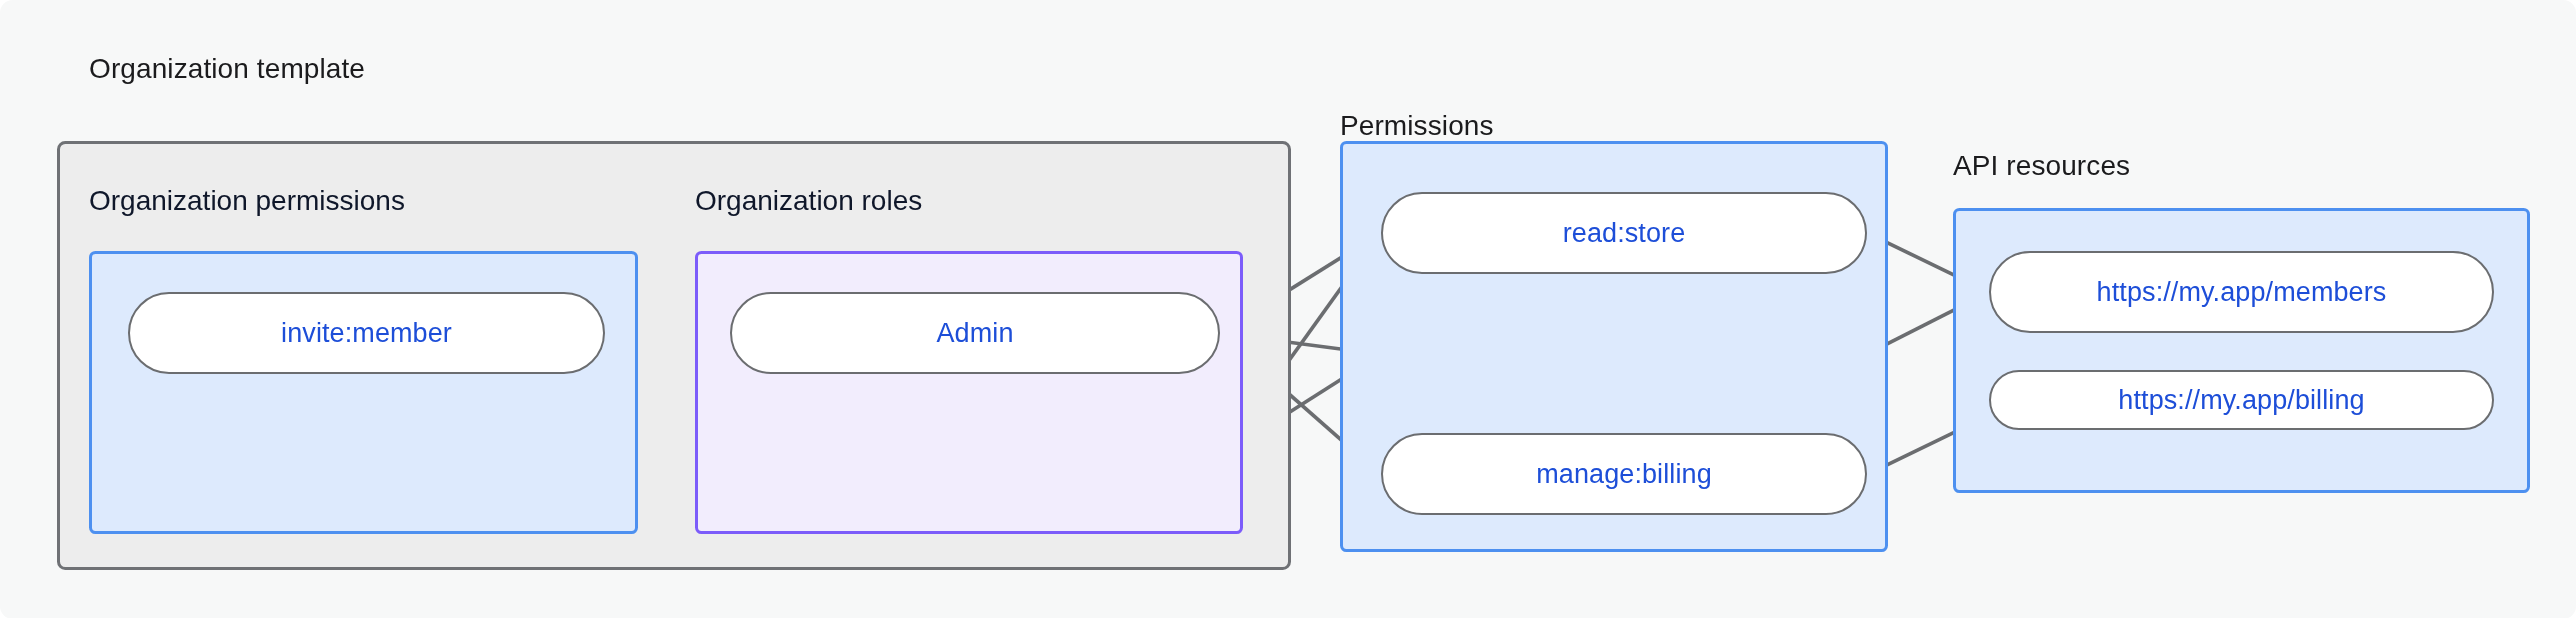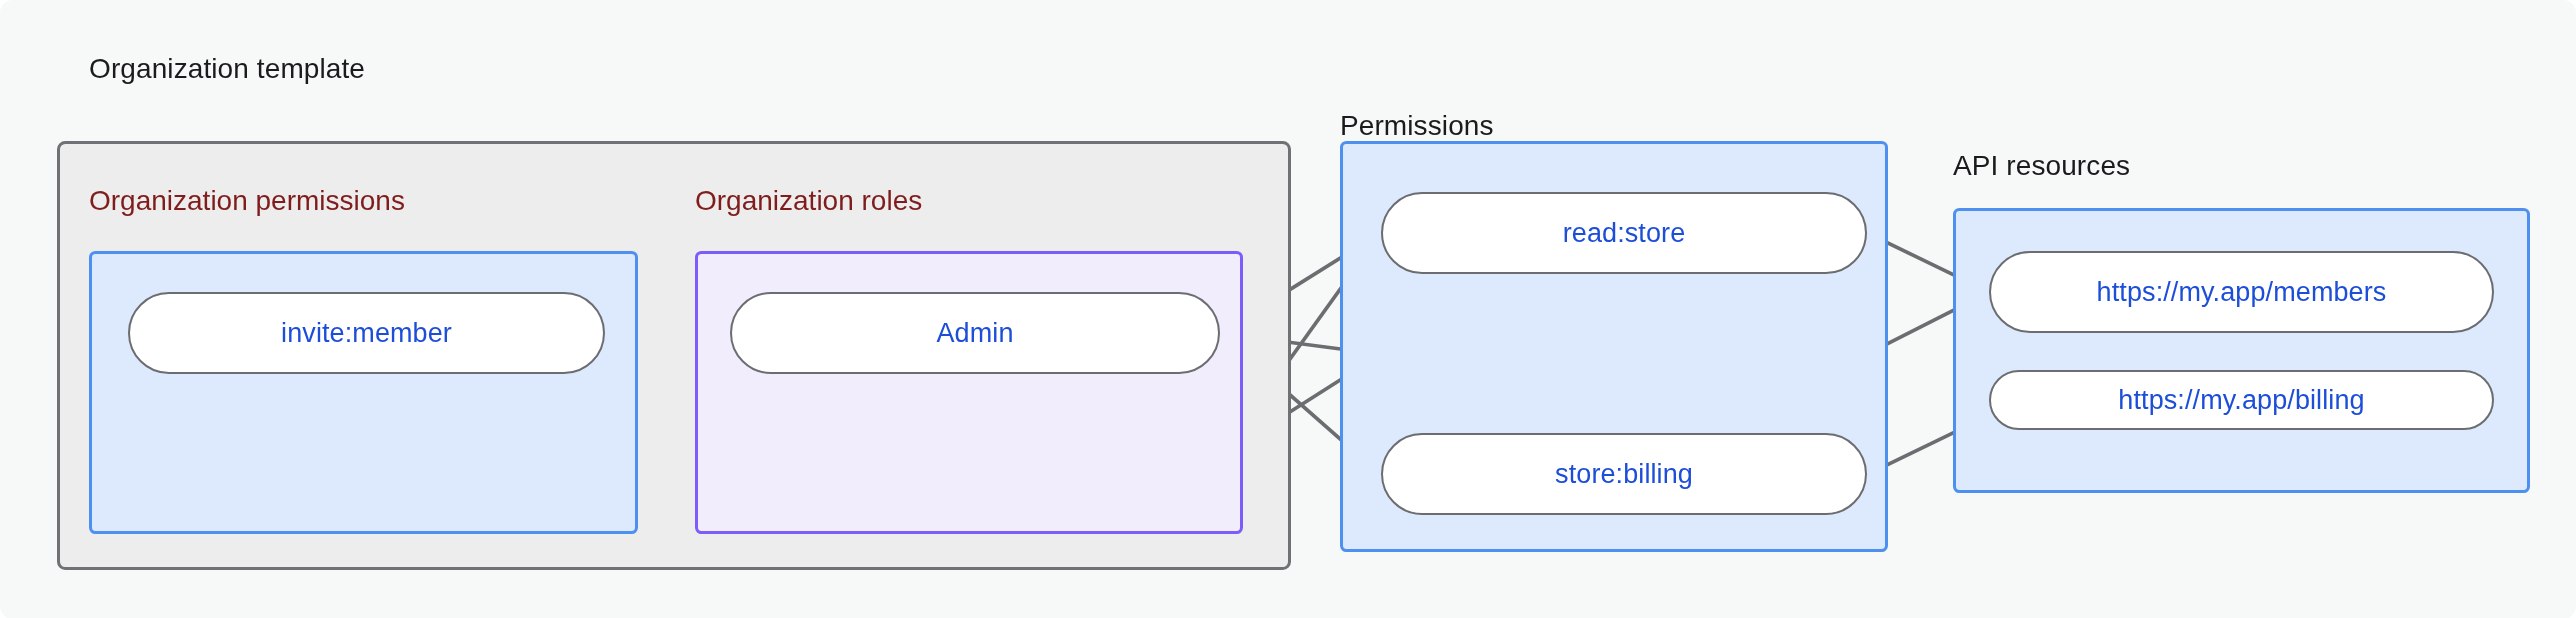--- a/index.html
+++ b/index.html
@@ -22,21 +22,21 @@
   .grp-title{
     position:absolute;
     font-size:28px;
     color:#1b1b1d;
     letter-spacing:0.1px;
     white-space:nowrap;
   }
   .sub-title{
     position:absolute;
     font-size:28px;
-    color:#7f1d1d;
+    color:#0f172a;
     white-space:nowrap;
   }
 
   
   .box{position:absolute;box-sizing:border-box;}
   .box-gray{
     background:#ededed;
     border:3.7px solid #6f7175;
     border-radius:8.2px;
   }
@@ -121,21 +121,21 @@
   <div class="pill" style="left:730px;top:292px;width:490px;height:82px;">Admin</div>
 
 
   <div class="grp-title" style="left:1340px;top:68px;margin-top:42px;">Permissions</div>
 
   <div class="box box-blue" style="left:1340px;top:141px;width:548px;height:411px;"></div>
 
   <div class="pill" style="left:1381px;top:192px;width:486px;height:82px;">read:store</div>
 
 
-  <div class="pill" style="left:1381px;top:433px;width:486px;height:82px;">store:billing</div>
+  <div class="pill" style="left:1381px;top:433px;width:486px;height:82px;">manage:billing</div>
 
   <div class="grp-title" style="left:1953px;top:114px;margin-top:36px;">API resources</div>
 
   <div class="box box-blue" style="left:1953px;top:208px;width:577px;height:285px;"></div>
 
   <div class="pill" style="left:1989px;top:251px;width:505px;height:82px;">https://my.app/members</div>
 
   <div class="pill" style="left:1989px;top:370px;width:505px;height:60px;">https://my.app/billing</div>
 
 </div>

